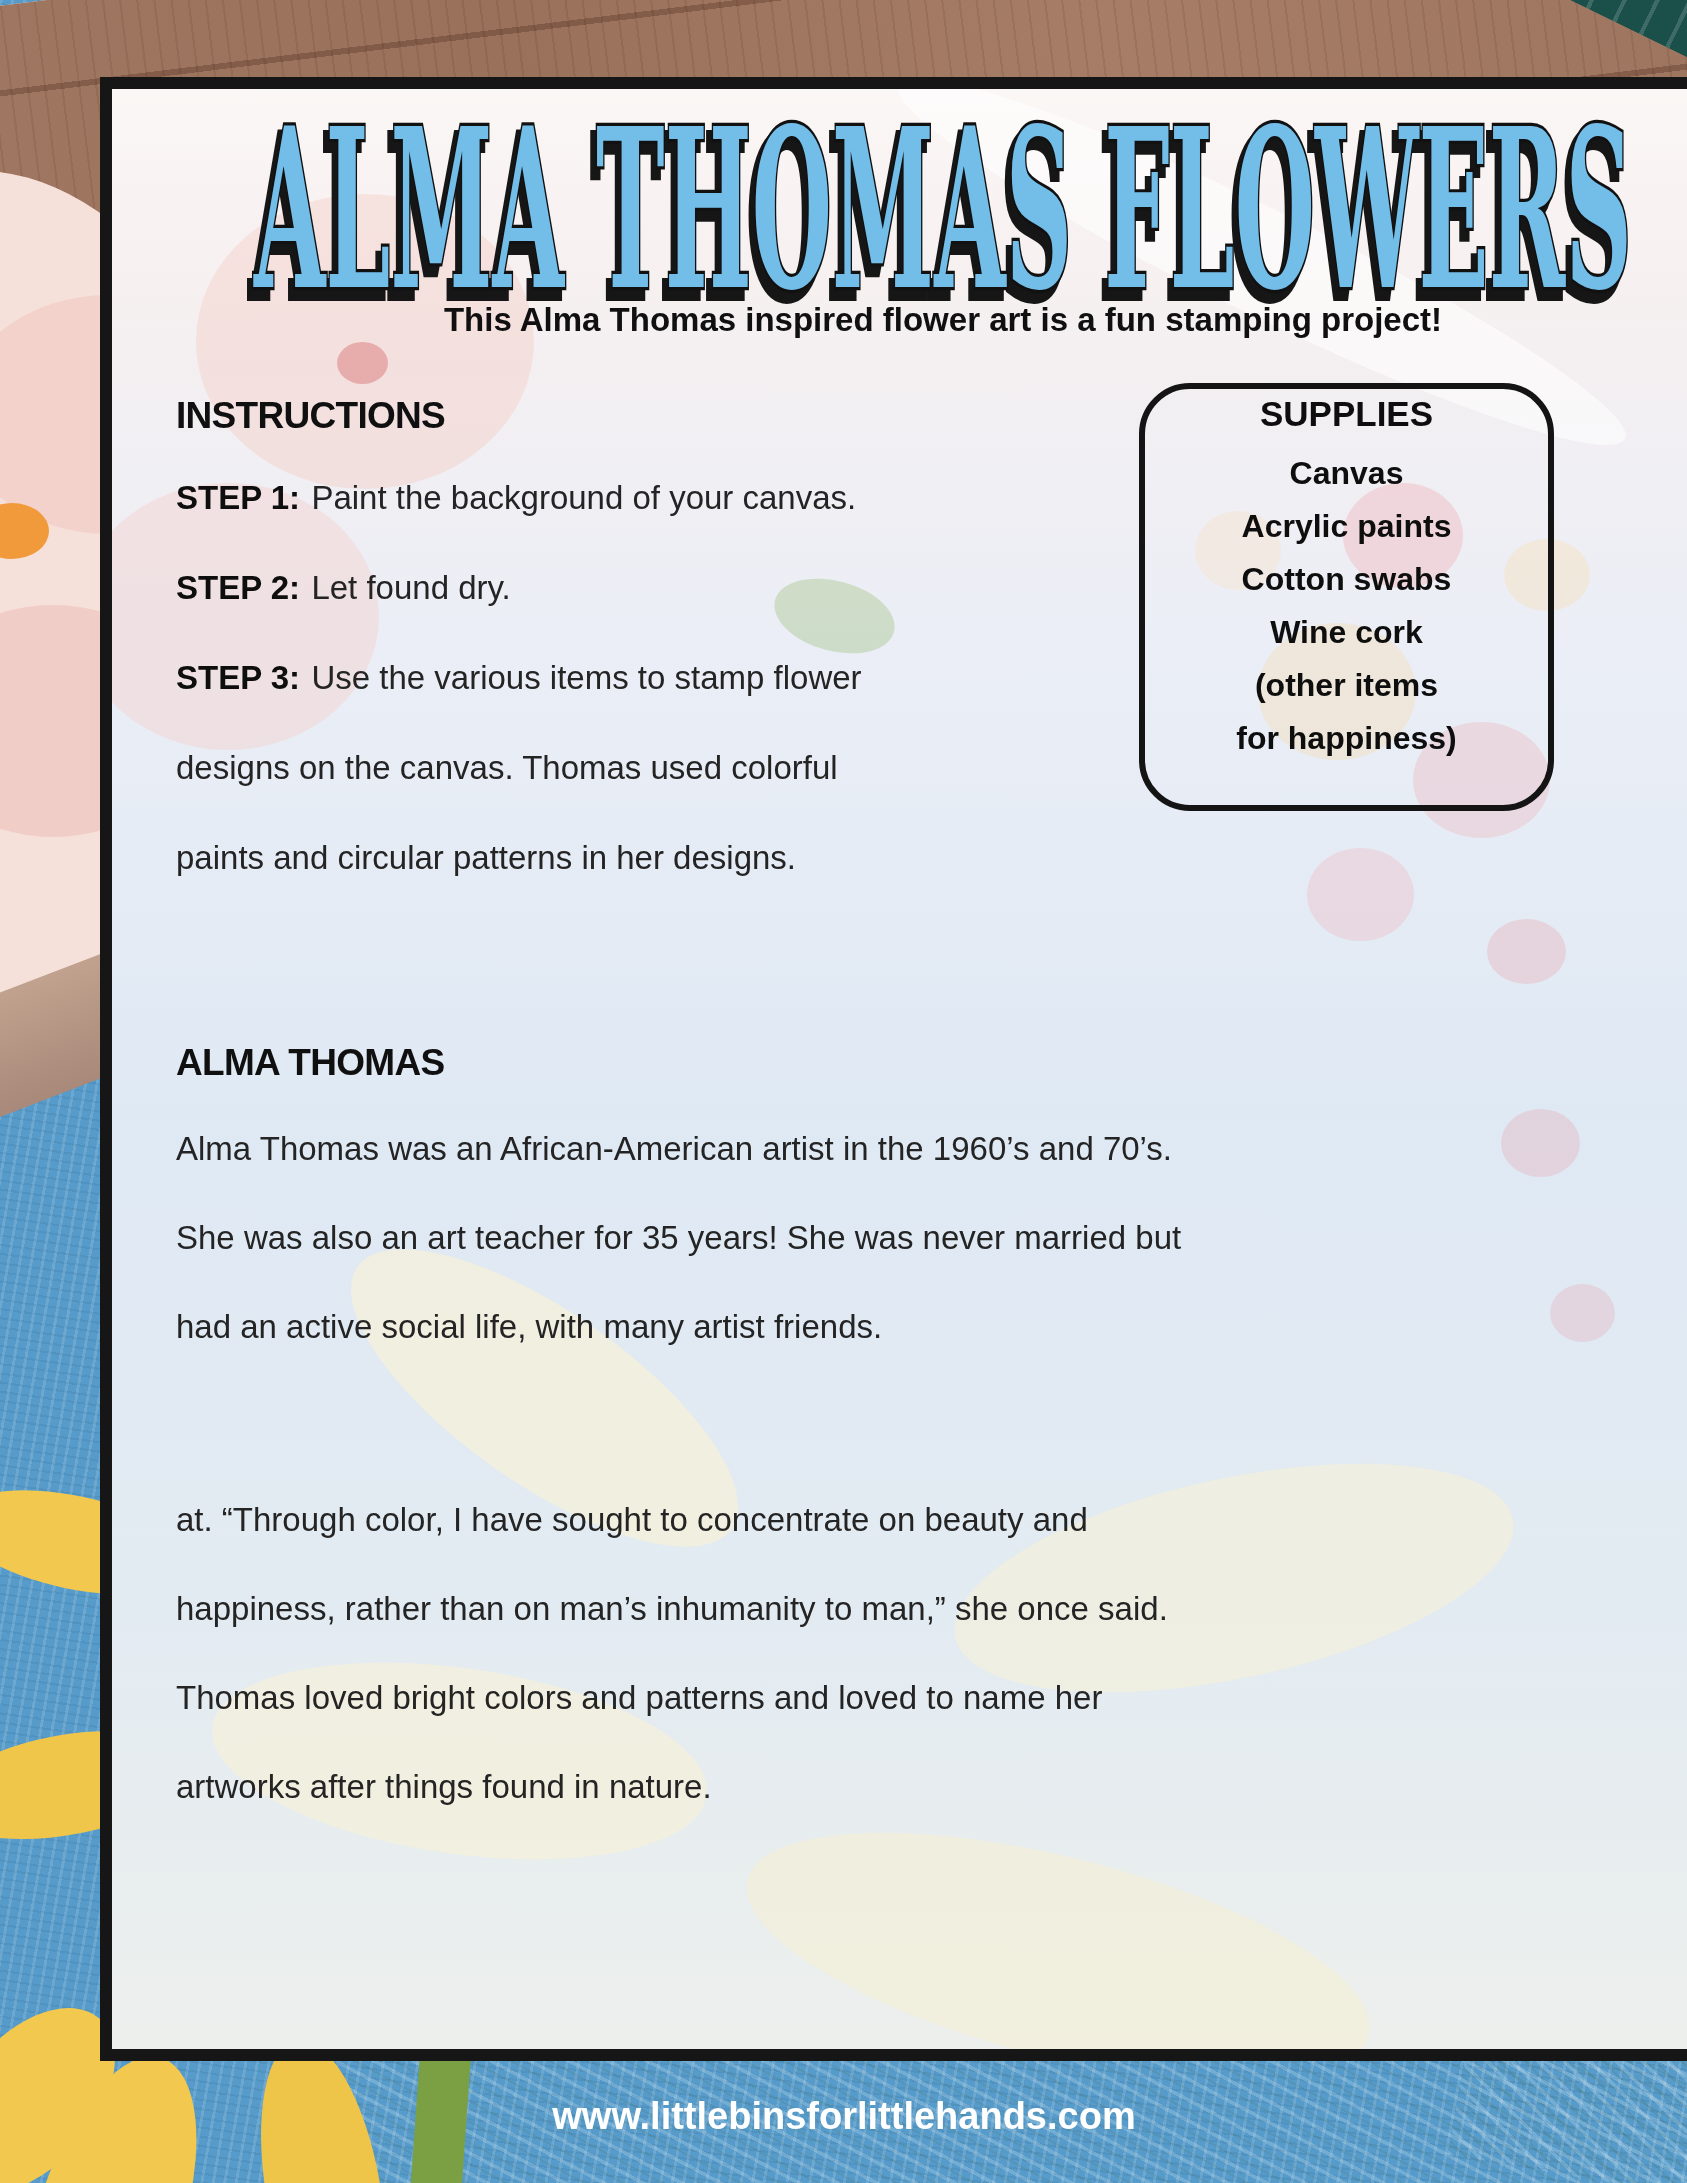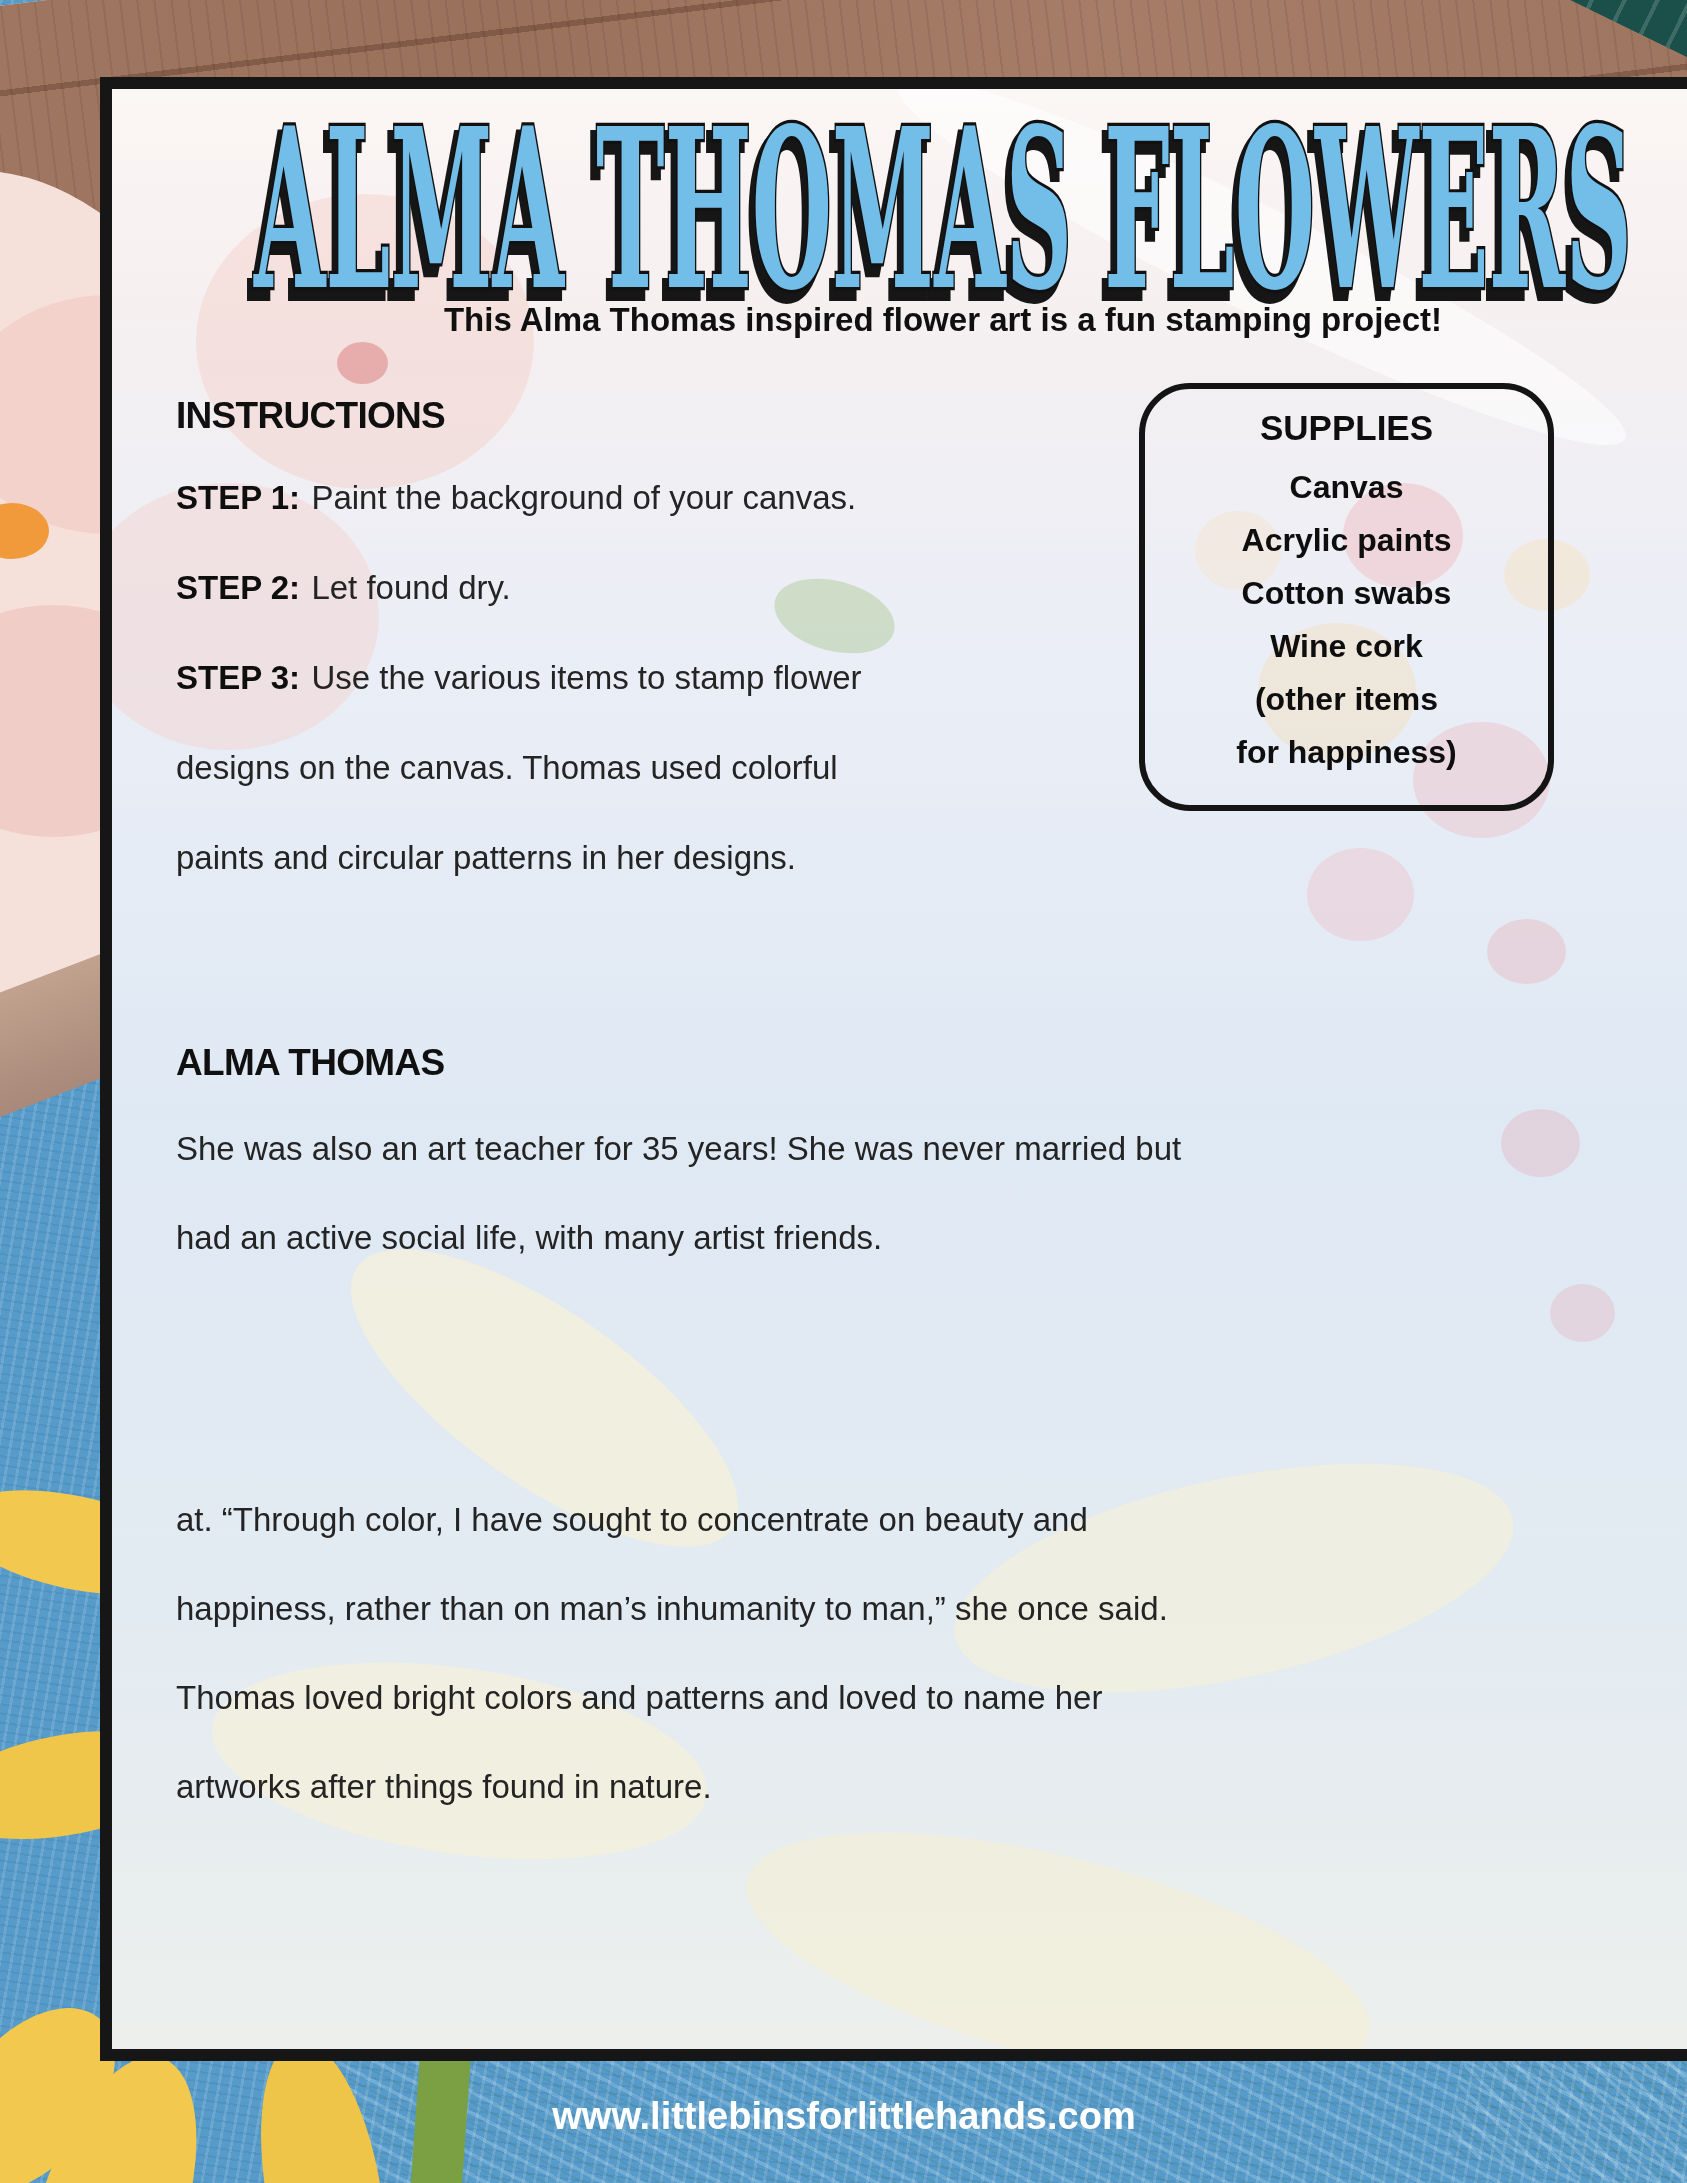--- a/index.html
+++ b/index.html
@@ -103,21 +103,21 @@
     font-size:33px; font-weight:bold; line-height:42px; color:#101010; }
   .instructions-heading, .about-heading {
     left:64px; font-size:37px; font-weight:800; line-height:45px; color:#101010; letter-spacing:-0.7px; }
   .instructions-heading { top:304px; }
   .about-heading { top:951px; }
   .steps { left:64px; top:364px; font-size:33px; color:#242424; }
   .steps .line { line-height:90px; white-space:nowrap; }
   .step-label { font-weight:700; color:#0e0e0e; }
   .step-label:not(:empty) { margin-right:11.3px; }
   .supplies-box { left:1027px; top:294px; width:415px; height:428px;
-    border:6.3px solid #141414; border-radius:51px; text-align:center; padding-top:17px; }
+    border:6.3px solid #141414; border-radius:51px; text-align:center; padding-top:3px; }
   .supplies-heading { font-size:35px; font-weight:800; line-height:44px; color:#0e0e0e; }
   .supplies-items { margin-top:11.3px; font-size:32px; font-weight:bold; line-height:53px; color:#0e0e0e; }
   .para { left:64px; font-size:33px; color:#242424; }
   .para .pline { line-height:89px; white-space:nowrap; }
   .para1 { top:1015px; }
   .para2 { top:1386px; }
 
   .footer { position:absolute; left:0; right:0; top:2092px; z-index:2; text-align:center;
     color:#ffffff; font-weight:bold; font-size:38px; line-height:49px; }
 </style>
@@ -208,20 +208,21 @@
         <div>Acrylic paints</div>
         <div>Cotton swabs</div>
         <div>Wine cork</div>
         <div>(other items</div>
         <div>for happiness)</div>
       </div>
     </div>
 
     <div class="content about-heading">ALMA THOMAS</div>
     <div class="content para para1">
+      <div class="pline">Alma Thomas was an African-American artist in the 1960’s and 70’s.</div>
       <div class="pline">She was also an art teacher for 35 years! She was never married but</div>
       <div class="pline">had an active social life, with many artist friends.</div>
     </div>
     <div class="content para para2">
       <div class="pline">at. “Through color, I have sought to concentrate on beauty and</div>
       <div class="pline">happiness, rather than on man’s inhumanity to man,” she once said.</div>
       <div class="pline">Thomas loved bright colors and patterns and loved to name her</div>
       <div class="pline">artworks after things found in nature.</div>
     </div>
   </div>

